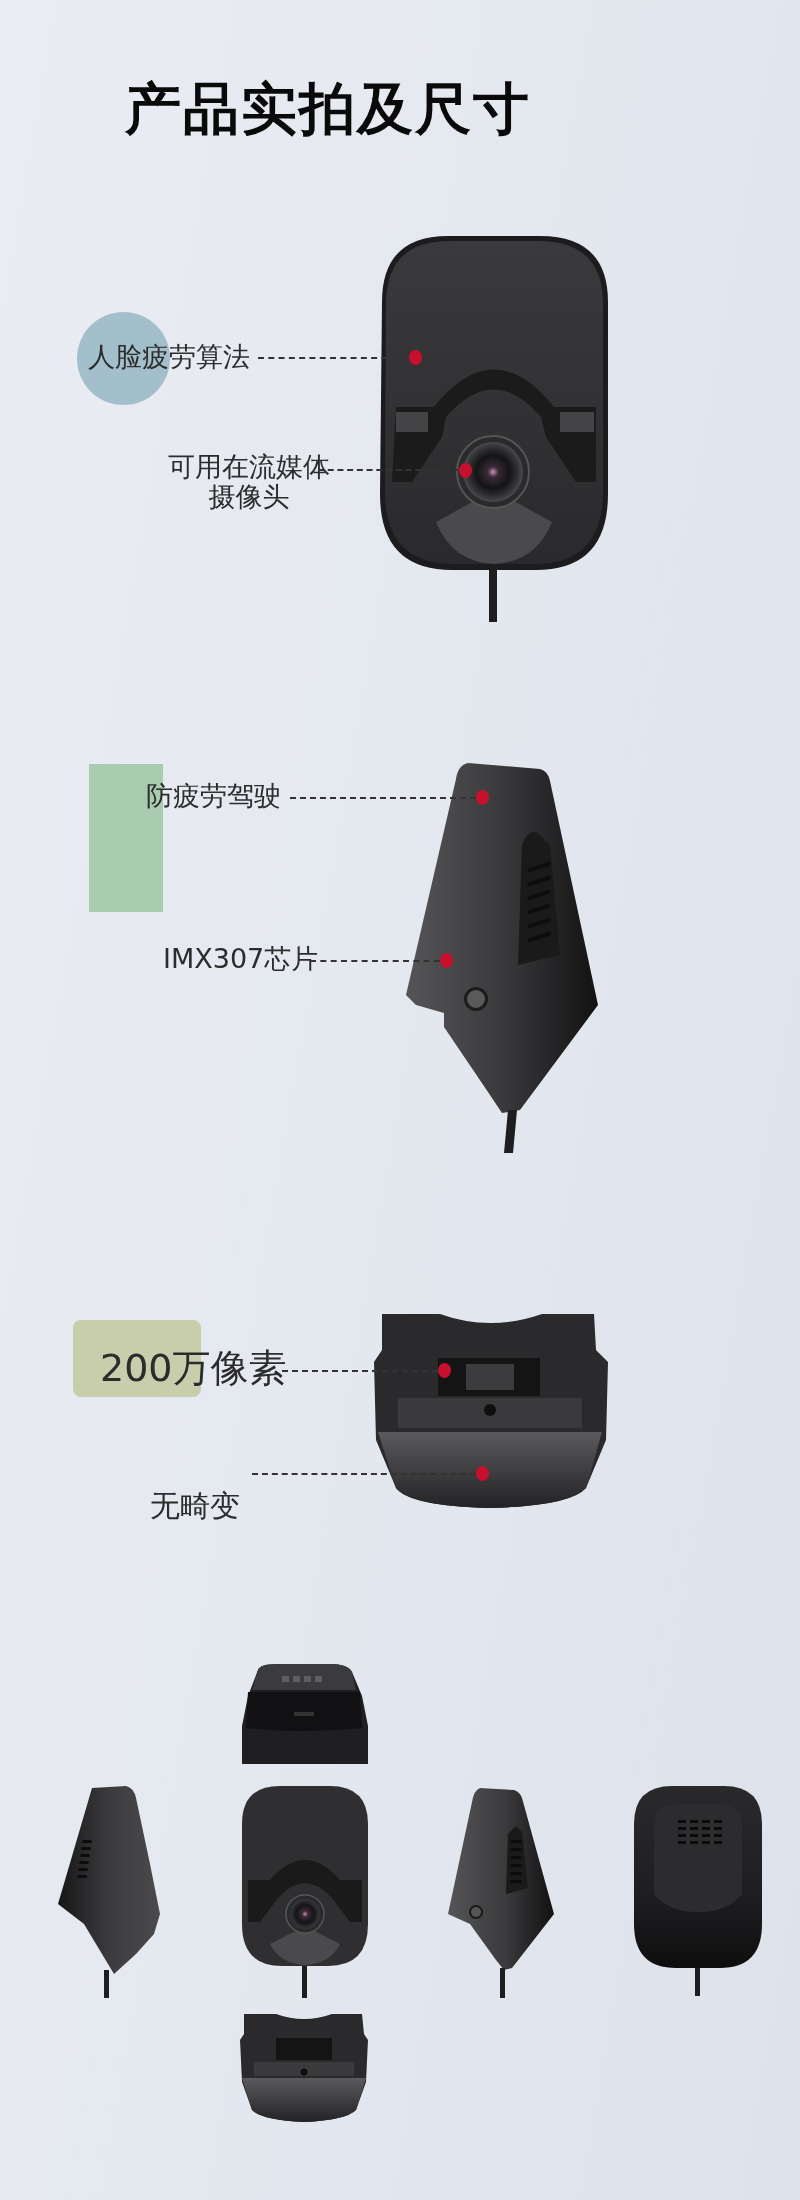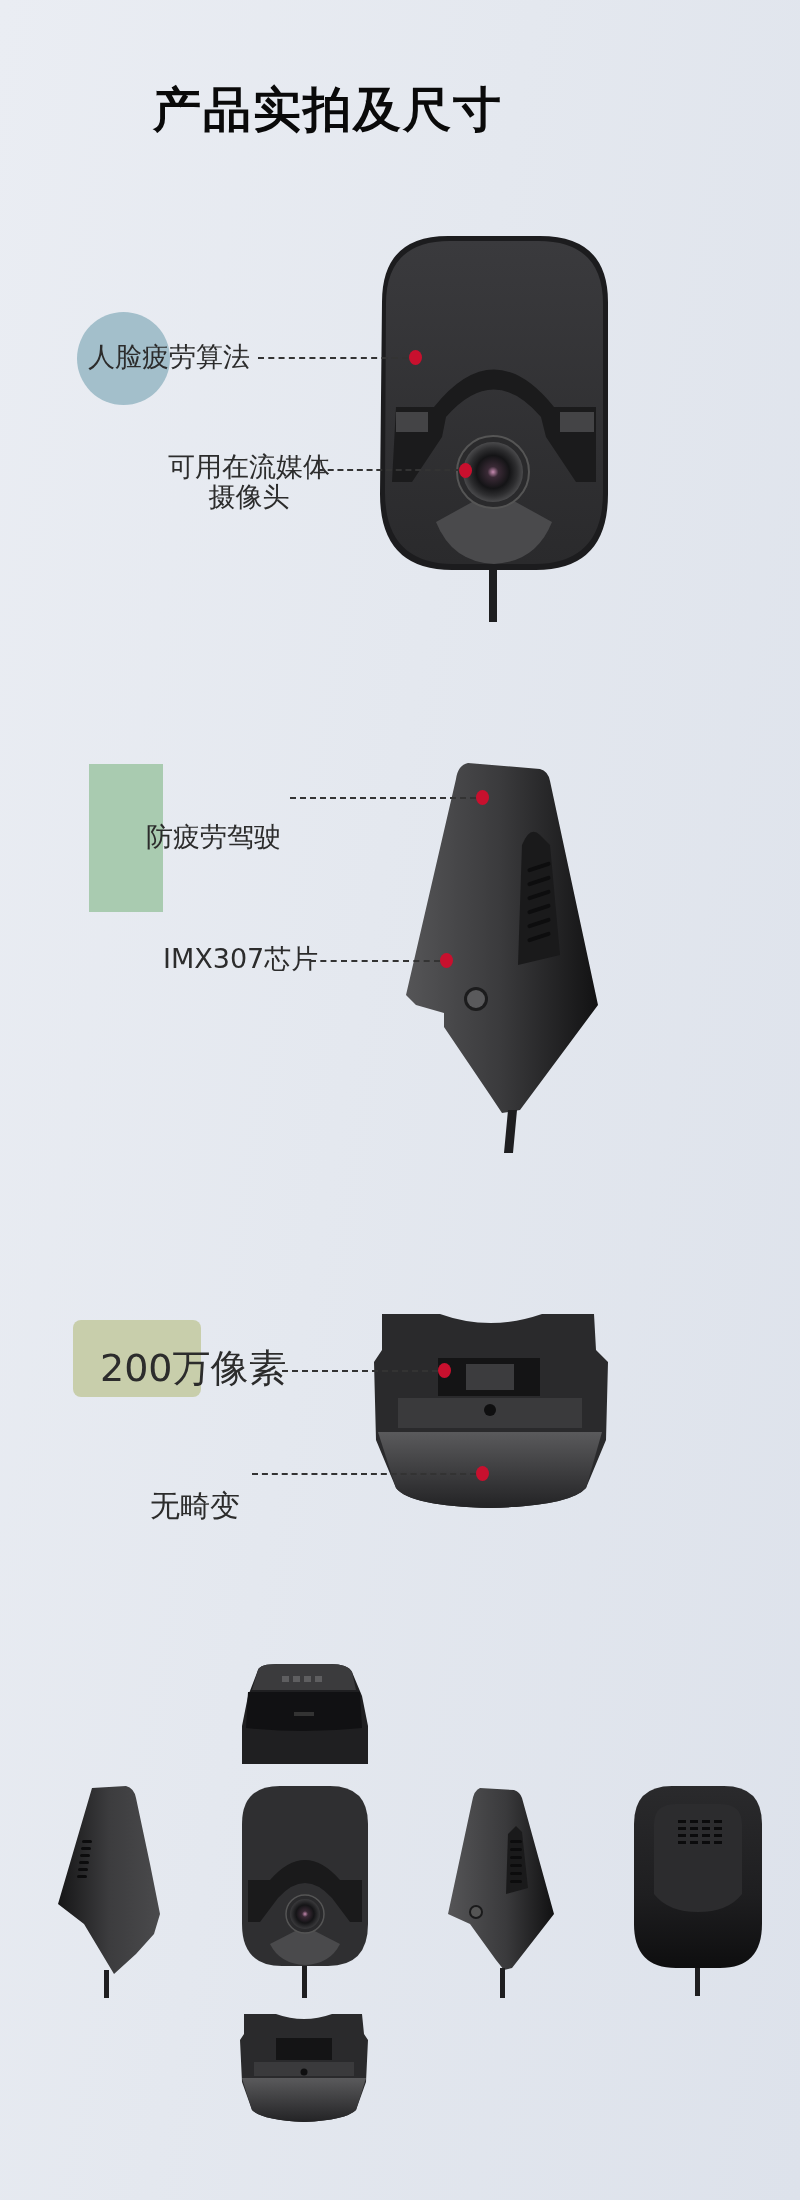--- a/index.html
+++ b/index.html
@@ -5,21 +5,21 @@
   html, body { margin: 0; padding: 0; }
   body {
     width: 800px; height: 2200px; position: relative; overflow: hidden;
     background: linear-gradient(100deg, #eaedf3 0%, #e4e8ef 45%, #dde2eb 100%);
     font-family: "DejaVu Sans", "Liberation Sans", sans-serif;
     color: #2b2b2b;
   }
   .abs { position: absolute; }
   .title {
     left: 0; width: 656px; top: 66px; text-align: center;
-    font-size: 48px; font-weight: bold; letter-spacing: 2px; color: #0a0a0a;
+    font-size: 56px; font-weight: bold; letter-spacing: 2px; color: #0a0a0a;
     font-family: "DejaVu Sans", sans-serif; line-height: 86px;
   }
   .label { font-size: 27px; color: #2c2c2c; white-space: nowrap; line-height: 32px; text-align: center; }
   .label.two { text-align: center; line-height: 30px; margin-left: 21px; }
   .leader { border-top: 2px dashed #333; height: 0; }
   .dot { width: 13px; height: 15px; border-radius: 50%; background: #c8102e; }
   .deco-circle { border-radius: 50%; }
   svg { display: block; }
 </style>
 </head>
@@ -87,21 +87,21 @@
       <rect x="137" y="152" width="24" height="4" rx="2" transform="rotate(-18 149 154)"></rect>
       <rect x="137" y="166" width="24" height="4" rx="2" transform="rotate(-18 149 168)"></rect>
       <rect x="137" y="180" width="24" height="4" rx="2" transform="rotate(-18 149 182)"></rect>
     </g>
     <circle cx="86" cy="244" r="12" fill="#1c1c1d"></circle>
     <circle cx="86" cy="244" r="9" fill="#5a5a5c"></circle>
     <path d="M118 355 L127 355 L123 398 L114 398 Z" fill="#1e1e20"></path>
   </svg>
 </div>
 
-<div class="abs label" style="left:146px; top:780px;margin-top:41px;">防疲劳驾驶</div>
+<div class="abs label" style="left:146px; top:780px;">防疲劳驾驶</div>
 <div class="abs leader" style="left:290px; top:797px; width:186px;"></div>
 <div class="abs dot" style="left:476px; top:790px;"></div>
 
 <div class="abs label" style="left:163px; top:943px;">IMX307芯片</div>
 <div class="abs leader" style="left:310px; top:960px; width:130px;"></div>
 <div class="abs dot" style="left:440px; top:953px;"></div>
 
 <div class="abs" style="left:73px; top:1320px; width:128px; height:77px; background:#c8ceab; border-radius:8px;"></div>
 
 <div class="abs" style="left:370px; top:1310px; width:240px; height:210px;">

